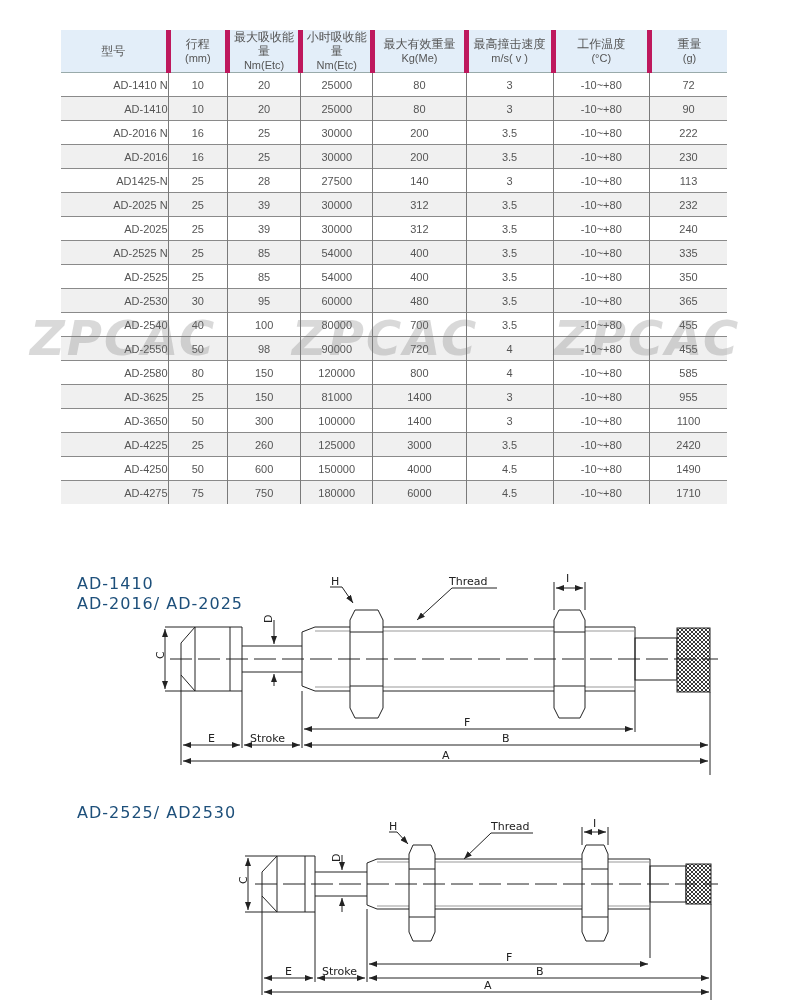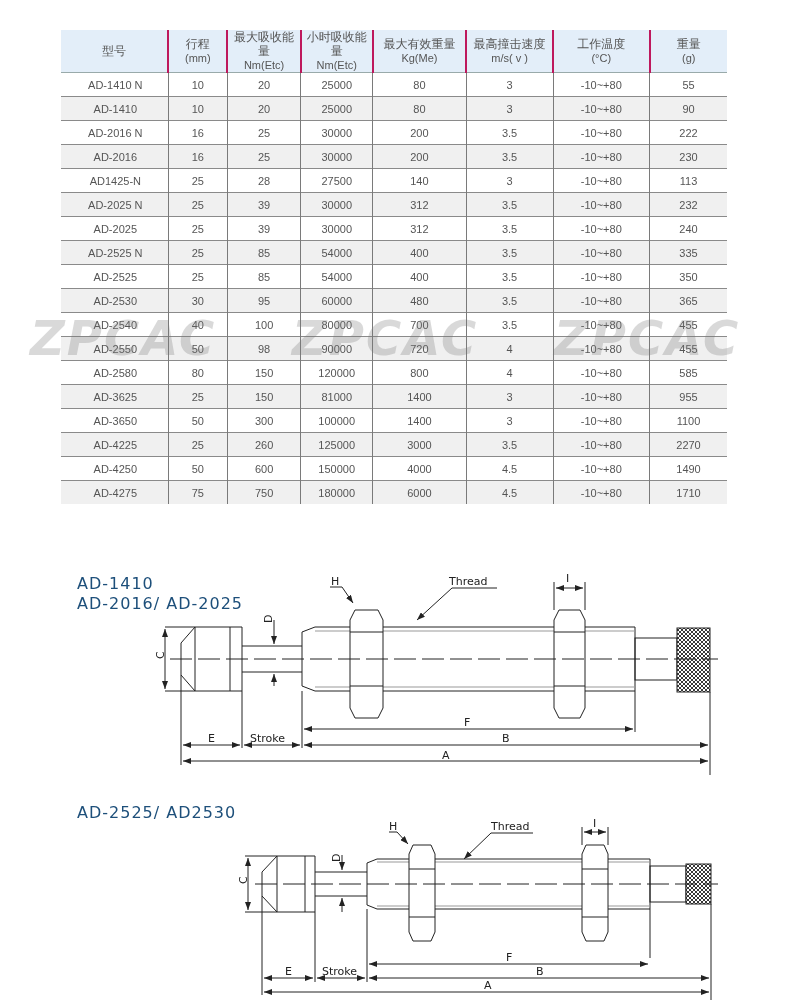--- a/index.html
+++ b/index.html
@@ -2,26 +2,26 @@
 <html><head>
 <meta charset="utf-8">
 <style>
   html, body { margin: 0; padding: 0; background: #ffffff; }
   body { width: 790px; height: 1003px; position: relative; overflow: hidden;
          font-family: "Liberation Sans", "DejaVu Sans", sans-serif; color: #555; }
   .spec-table { position: absolute; left: 61px; top: 30px; width: 666px;
                 border-collapse: collapse; table-layout: fixed; font-size: 11px; }
   .spec-table th { background: #e3eef9; font-weight: normal; color: #555;
                    height: 36px; line-height: 14px; padding: 0; text-align: center;
-                   border-left: 2px solid #be185d; font-size: 12px; }
+                   border-left: 5px solid #be185d; font-size: 12px; }
   .spec-table th:first-child { border-left: none; margin-left: 20px; }
   .spec-table th .unit { display: block; font-size: 11px; }
   .spec-table td { height: 23px; padding: 0; text-align: center;
                    border-left: 1px solid #7a7a7a; border-top: 1px solid #8a8a8a; color: #555; }
-  .spec-table td:first-child { border-left: none; text-align: center; padding-left: 2px; }
+  .spec-table td:first-child { border-left: none; text-align: right; padding-left: 2px; }
   .spec-table tr:nth-child(even) td { background: #f0f0f0; }
   .spec-table tbody tr:first-child td { border-top: 1px solid #9aa; }
   .watermark { position: absolute; left: 30px; top: 310px; width: 740px; height: 60px;
                font-family: "DejaVu Sans", sans-serif; font-weight: bold; font-style: italic;
                font-size: 48px; color: rgba(120,120,120,0.28); letter-spacing: 2px;
                pointer-events: none; white-space: nowrap; }
   .watermark span { display: inline-block; width: 262px; }
   .model-title { position: absolute; left: 77px; color: #1d4f7a;
                  font-family: "DejaVu Sans", sans-serif; font-size: 16px; letter-spacing: 1px;
                  line-height: 20px; }
@@ -56,21 +56,21 @@
   </thead>
   <tbody id="tbody">
       <tr>
         <td>AD-1410 N</td>
         <td>10</td>
         <td>20</td>
         <td>25000</td>
         <td>80</td>
         <td>3</td>
         <td>-10~+80</td>
-        <td>55</td>
+        <td>72</td>
       </tr>
       <tr>
         <td>AD-1410</td>
         <td>10</td>
         <td>20</td>
         <td>25000</td>
         <td>80</td>
         <td>3</td>
         <td>-10~+80</td>
         <td>90</td>
@@ -206,21 +206,21 @@
         <td>1100</td>
       </tr>
       <tr>
         <td>AD-4225</td>
         <td>25</td>
         <td>260</td>
         <td>125000</td>
         <td>3000</td>
         <td>3.5</td>
         <td>-10~+80</td>
-        <td>2270</td>
+        <td>2420</td>
       </tr>
       <tr>
         <td>AD-4250</td>
         <td>50</td>
         <td>600</td>
         <td>150000</td>
         <td>4000</td>
         <td>4.5</td>
         <td>-10~+80</td>
         <td>1490</td>

